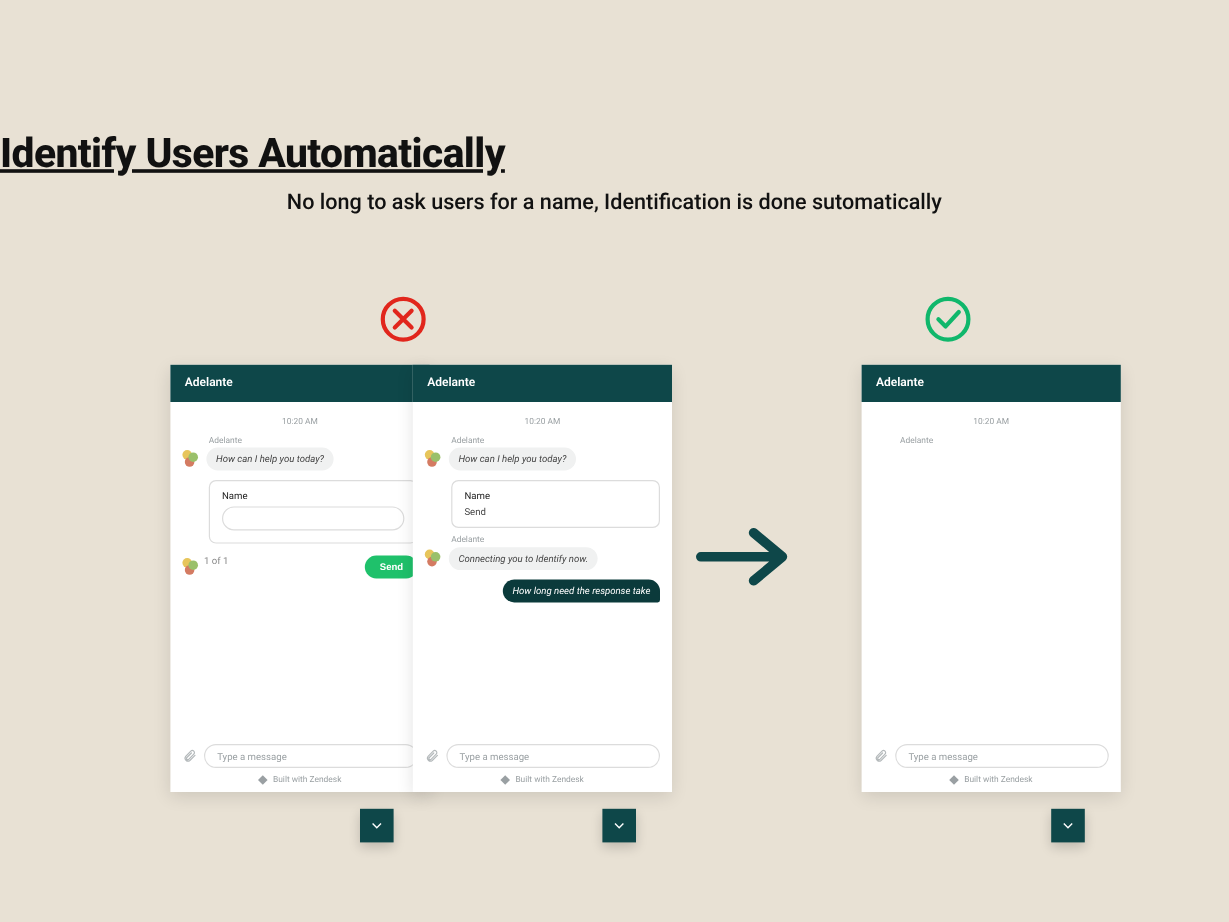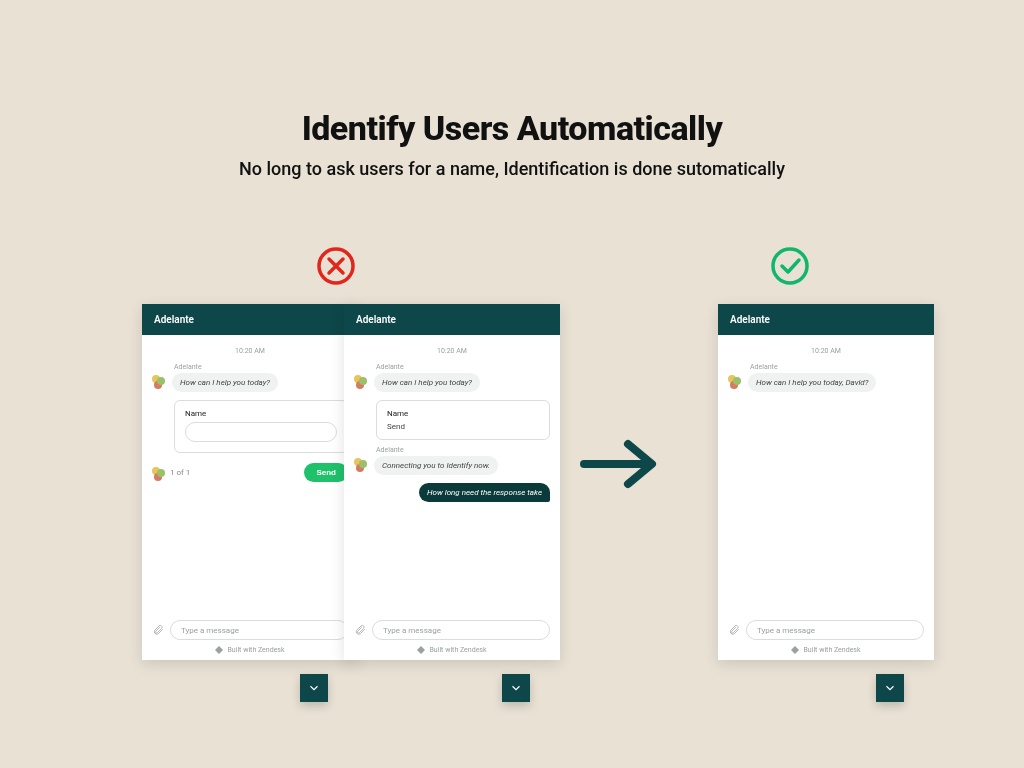--- a/index.html
+++ b/index.html
@@ -20,24 +20,24 @@
   body {
     width:1024px; height:768px; background:var(--bg);
     font-family: -apple-system, BlinkMacSystemFont, "Segoe UI", Roboto, Helvetica, Arial, sans-serif;
     color:#111;
     position:relative;
     overflow:hidden;
   }
 
   .title {
     position:absolute; top:108px; left:0; right:0;
-    text-align:center;
     font-weight:800;
     font-size:34px;
     letter-spacing:-0.5px;
+    text-decoration:underline;
   }
   .subtitle {
     position:absolute; top:158px; left:0; right:0;
     text-align:center;
     font-size:18px;
     font-weight:500;
   }
 
   
   .status-icon {
@@ -129,21 +129,21 @@
     margin-left:22px;
     margin-bottom:6px;
   }
   .form-label { font-size:8px; font-weight:400; color:#222; margin-bottom:4px; }
   .form-value { font-size:8px; color:#444; }
   .form-input {
     width:100%; height:20px; border:1px solid var(--border);
     border-radius:12px; background:#fff;
   }
   .form-footer {
-    display:flex; align-items:center; justify-content:space-between;
+    display:flex; align-items:flex-start; justify-content:space-between;
     margin-top:10px;
     margin-left:22px;
     padding-right:0;
   }
   .form-count { font-size:8px; color:#888; }
   .send-btn {
     background:var(--green); color:#fff; border:none;
     font-size:8px; font-weight:600;
     padding:5px 12px; border-radius:12px;
   }
@@ -302,26 +302,20 @@
     <span class="zd-mark"></span>
     <span>Built with Zendesk</span>
   </div>
 </div>
 
 <div class="chat chat3">
   <div class="chat-header">Adelante</div>
   <div class="chat-body">
     <div class="timestamp">10:20 AM</div>
     <div class="sender-label">Adelante</div>
-    <div class="row">
-      <div class="avatar-bot">
-          <span></span>
-        </div>
-      <div class="bubble">How can I help you today, David?</div>
-    </div>
   </div>
   <div class="chat-input-row">
     <span class="clip-icon">
       <svg viewBox="0 0 24 24">
           <path d="M21 11l-8.5 8.5a5 5 0 01-7-7L14 4a3.5 3.5 0 015 5l-8.5 8.5a2 2 0 01-3-3L15 7" fill="none" stroke="currentColor" stroke-width="2" stroke-linecap="round"></path>
         </svg>
     </span>
     <div class="chat-input">Type a message</div>
   </div>
   <div class="built-with">

